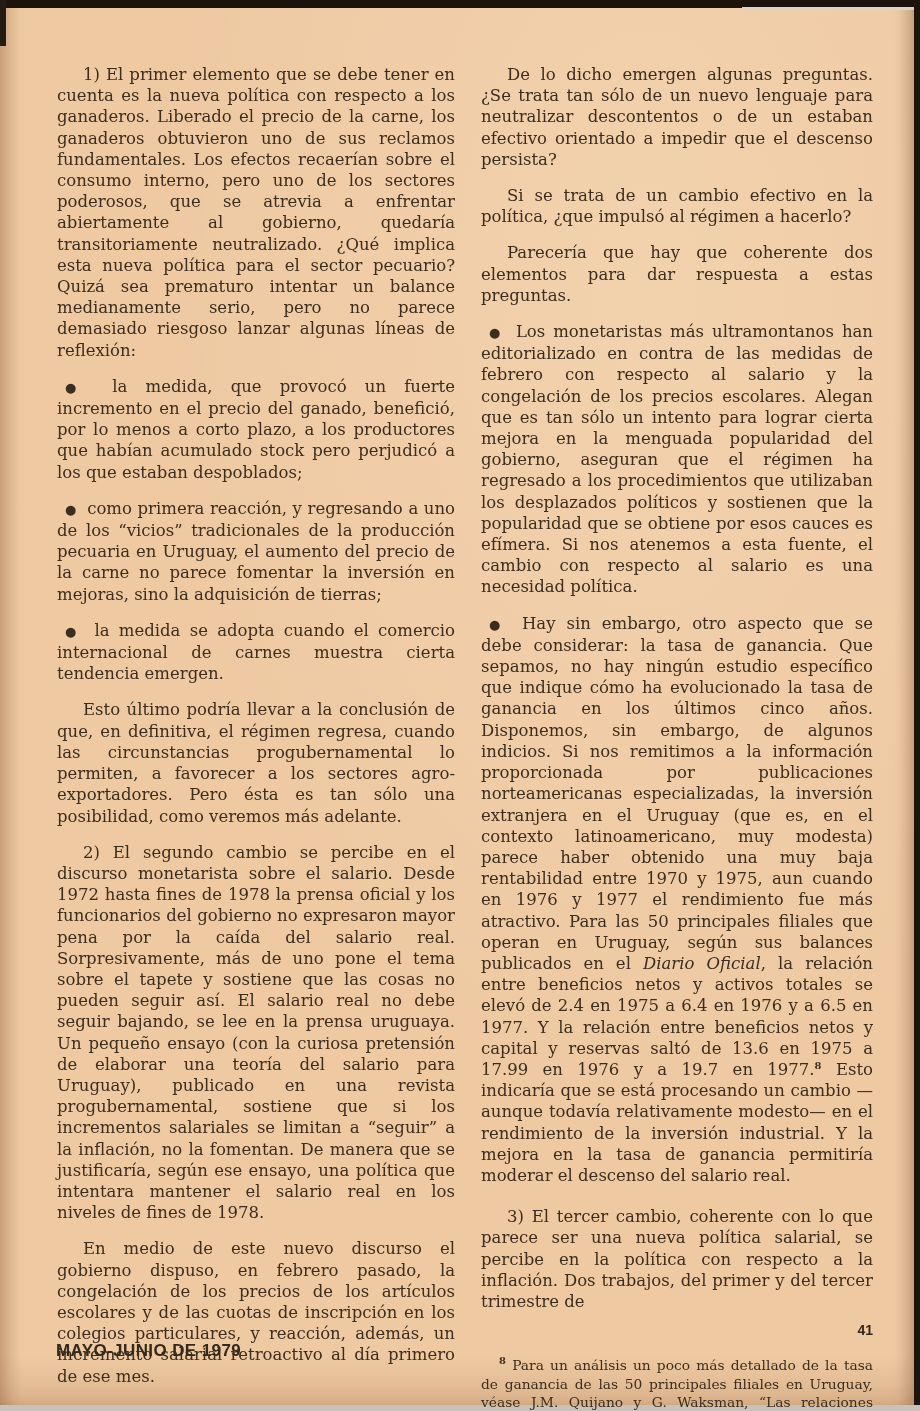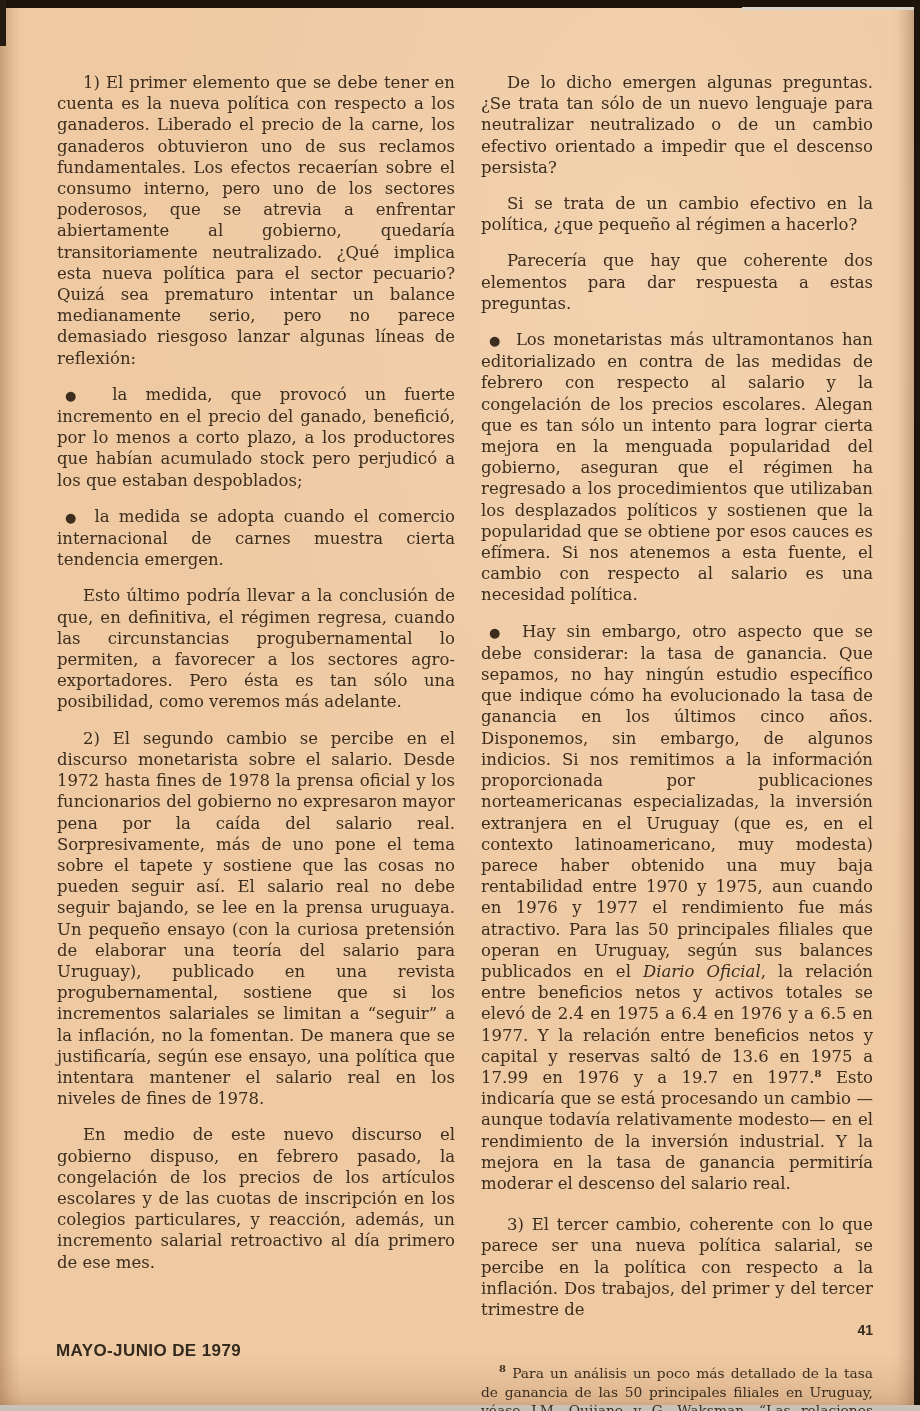--- a/index.html
+++ b/index.html
@@ -19,21 +19,21 @@
     font-family:"DejaVu Serif","Liberation Serif",serif;
     color:#3c2d1e;
   }
   .edge-top{position:absolute;top:0;left:0;width:920px;height:8px;background:#1b130c;}
   .edge-top-highlight{position:absolute;top:7px;left:742px;width:172px;height:3px;background:#d9d4ca;}
   .edge-right{position:absolute;top:0;right:0;width:6px;height:1411px;background:#1c140d;}
   .edge-left-top{position:absolute;top:0;left:0;width:6px;height:46px;background:#241b12;}
   .edge-bottom{position:absolute;bottom:0;left:0;width:920px;height:6px;background:#c9c2b8;}
 
   .col{
-    position:absolute;top:72px;
+    position:absolute;top:64px;
     text-align:justify;
     font-size:16.5px;line-height:21.2px;
   }
   #col-0{left:57px;width:398px;}
   #col-1{left:481px;width:392px;}
 
   .para{margin:0 0 15px 0;text-indent:26px;}
   .para.bullet{text-indent:8px;}
   .para .bullet-glyph{font-size:13px;letter-spacing:3px;}
   .para sup{font-size:10px;font-weight:bold;line-height:0;}
@@ -62,28 +62,29 @@
 <div id="page">
   <div class="edge-top"></div>
   <div class="edge-top-highlight"></div>
   <div class="edge-right"></div>
   <div class="edge-left-top"></div>
   <div class="edge-bottom"></div>
 
   <div id="col-0" class="col">
       <p class="para"><span>1)  El primer elemento que se debe tener en cuenta es la nueva política con respecto a los ganaderos. Liberado el precio de la carne, los ganaderos obtuvieron uno de sus reclamos fundamentales. Los efectos recaerían sobre el consumo interno, pero uno de los sectores poderosos, que se atrevia a enfrentar abiertamente al gobierno, quedaría transitoriamente neutralizado. ¿Qué implica esta nueva política para el sector pecuario? Quizá sea prematuro intentar un balance medianamente serio, pero no parece demasiado riesgoso lanzar algunas líneas de reflexión:</span></p>
       <p class="para bullet"><span class="bullet-glyph">● </span><span>la medida, que provocó un fuerte incremento en el precio del ganado, benefició, por lo menos a corto plazo, a los productores que habían acumulado stock pero perjudicó a los que estaban despoblados;</span></p>
+      <p class="para bullet"><span class="bullet-glyph">● </span><span>como primera reacción, y regresando a uno de los “vicios” tradicionales de la producción pecuaria en Uruguay, el aumento del precio de la carne no parece fomentar la inversión en mejoras, sino la adquisición de tierras;</span></p>
       <p class="para bullet"><span class="bullet-glyph">● </span><span>la medida se adopta cuando el comercio internacional de carnes muestra cierta tendencia emergen.</span></p>
       <p class="para"><span>Esto último podría llevar a la conclusión de que, en definitiva, el régimen regresa, cuando las circunstancias progubernamental lo permiten, a favorecer a los sectores agro-exportadores. Pero ésta es tan sólo una posibilidad, como veremos más adelante.</span></p>
       <p class="para"><span>2)  El segundo cambio se percibe en el discurso monetarista sobre el salario. Desde 1972 hasta fines de 1978 la prensa oficial y los funcionarios del gobierno no expresaron mayor pena por la caída del salario real. Sorpresivamente, más de uno pone el tema sobre el tapete y sostiene que las cosas no pueden seguir así. El salario real no debe seguir bajando, se lee en la prensa uruguaya. Un pequeño ensayo (con la curiosa pretensión de elaborar una teoría del salario para Uruguay), publicado en una revista progubernamental, sostiene que si los incrementos salariales se limitan a “seguir” a la inflación, no la fomentan. De manera que se justificaría, según ese ensayo, una política que intentara mantener el salario real en los niveles de fines de 1978.</span></p>
       <p class="para"><span>En medio de este nuevo discurso el gobierno dispuso, en febrero pasado, la congelación de los precios de los artículos escolares y de las cuotas de inscripción en los colegios particulares, y reacción, además, un incremento salarial retroactivo al día primero de ese mes.</span></p>
     </div>
   <div id="col-1" class="col">
-      <p class="para"><span>De lo dicho emergen algunas preguntas. ¿Se trata tan sólo de un nuevo lenguaje para neutralizar neutralizado o de un cambio efectivo orientado a impedir que el descenso persista?</span></p>
-      <p class="para"><span>Si se trata de un cambio efectivo en la política, ¿que pequeño al régimen a hacerlo?</span></p>
+      <p class="para"><span>De lo dicho emergen algunas preguntas. ¿Se trata tan sólo de un nuevo lenguaje para neutralizar descontentos o de un estaban efectivo orientado a impedir que el descenso persista?</span></p>
+      <p class="para"><span>Si se trata de un cambio efectivo en la política, ¿que impulsó al régimen a hacerlo?</span></p>
       <p class="para"><span>Parecería que hay que coherente dos elementos para dar respuesta a estas preguntas.</span></p>
       <p class="para bullet"><span class="bullet-glyph">● </span><span>Los monetaristas más ultramontanos han editorializado en contra de las medidas de febrero con respecto al salario y la congelación de los precios escolares. Alegan que es tan sólo un intento para lograr cierta mejora en la menguada popularidad del gobierno, aseguran que el régimen ha regresado a los procedimientos que utilizaban los desplazados políticos y sostienen que la popularidad que se obtiene por esos cauces es efímera. Si nos atenemos a esta fuente, el cambio con respecto al salario es una necesidad política.</span></p>
       <p class="para bullet"><span class="bullet-glyph">● </span><span>Hay sin embargo, otro aspecto que se debe considerar: la tasa de ganancia. Que sepamos, no hay ningún estudio específico que indique cómo ha evolucionado la tasa de ganancia en los últimos cinco años. Disponemos, sin embargo, de algunos indicios. Si nos remitimos a la información proporcionada por publicaciones norteamericanas especializadas, la inversión extranjera en el Uruguay (que es, en el contexto latinoamericano, muy modesta) parece haber obtenido una muy baja rentabilidad entre 1970 y 1975, aun cuando en 1976 y 1977 el rendimiento fue más atractivo. Para las 50 principales filiales que operan en Uruguay, según sus balances publicados en el </span><i>Diario Oficial</i><span>, la relación entre beneficios netos y activos totales se elevó de 2.4 en 1975 a 6.4 en 1976 y a 6.5 en 1977. Y la relación entre beneficios netos y capital y reservas saltó de 13.6 en 1975 a 17.99 en 1976 y a 19.7 en 1977.</span><sup>8</sup><span> Esto indicaría que se está procesando un cambio —aunque todavía relativamente modesto— en el rendimiento de la inversión industrial. Y la mejora en la tasa de ganancia permitiría moderar el descenso del salario real.</span></p>
       <p class="para gap-top"><span>3)  El tercer cambio, coherente con lo que parece ser una nueva política salarial, se percibe en la política con respecto a la inflación. Dos trabajos, del primer y del tercer trimestre de</span></p>
       <p class="para footnote"><sup>8</sup><span>  Para un análisis un poco más detallado de la tasa de ganancia de las 50 principales filiales en Uruguay, véase J.M. Quijano y G. Waksman, “Las relaciones Uruguay-Estados Unidos en 1977 y 1978”, en </span></p>
     </div>
 
   <div class="footer-left">MAYO-JUNIO DE 1979</div>
   <div class="page-number">41</div>
 </div>

